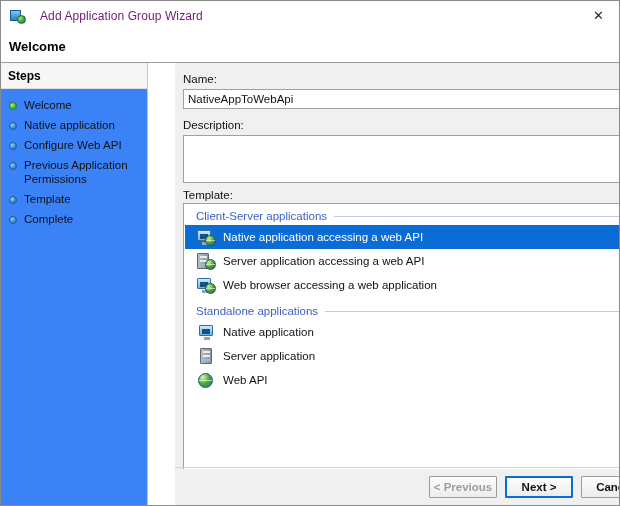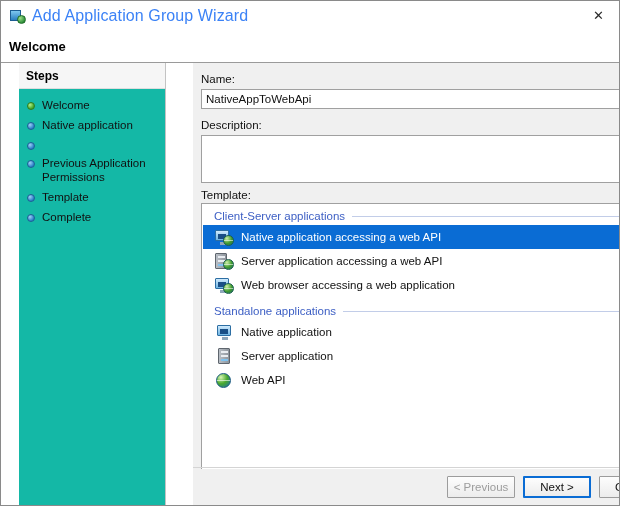--- a/index.html
+++ b/index.html
@@ -48,23 +48,23 @@
   .title-icon .gl {
     position: absolute;
     right: 0; bottom: 0;
     width: 9px; height: 9px;
     border-radius: 50%;
     background: radial-gradient(circle at 30% 30%, #9fe08a, #2f8f3a 70%);
     border: 1px solid #1e6b27;
     box-sizing: border-box;
   }
   .title-text {
-    margin-left: 6px;
-    font-size: 16px;
-    color: #3b82f6;
+    margin-left: 14px;
+    font-size: 12px;
+    color: #701a75;
     letter-spacing: 0.1px;
     white-space: nowrap;
   }
   .close-btn {
     position: absolute;
     right: 0; top: 0;
     width: 45px; height: 29px;
     display: flex;
     align-items: center;
     justify-content: center;
@@ -96,25 +96,24 @@
   .body-area {
     position: absolute;
     left: 0; top: 62px;
     width: 620px;
     height: 444px;
     display: flex;
   }
   .sidebar {
     width: 147px;
     height: 444px;
-    background: #14b8a6;
+    background: #3b82f6;
     border-right: 1px solid #c3c3c3;
     box-sizing: border-box;
     flex: 0 0 auto;
-    margin-left: 18px;
   }
   .steps-head {
     font-size: 12px;
     font-weight: bold;
     color: #000;
     padding: 6px 0 5px 7px;
     background: #f6f6f6;
     border-bottom: 1px solid #dedede;
   }
   .steps-list {
@@ -316,20 +315,21 @@
     position: absolute;
     background: linear-gradient(#fdfdfd, #ececec);
     border: 1px solid #9c9c9c;
     box-sizing: border-box;
     font-family: "Liberation Sans", sans-serif;
     font-size: 11.5px;
     color: #111;
     text-align: center;
     line-height: 20px;
     border-radius: 1px;
+    font-weight: bold;
   }
   .btn.disabled { color: #9d9d9d; }
   .btn.default {
     border: 2px solid #0a6cd4;
     line-height: 18px;
   }
 
   .footer-sep {
     position: absolute;
     left: 0; top: 404px;
@@ -371,20 +371,21 @@
         <div class="step">
           <span class="dot green"></span>
           <span class="label">Welcome</span>
         </div>
         <div class="step">
           <span class="dot blue"></span>
           <span class="label">Native application</span>
         </div>
         <div class="step">
           <span class="dot blue"></span>
+          <span class="label">Configure Web API</span>
         </div>
         <div class="step">
           <span class="dot blue"></span>
           <span class="label">Previous Application Permissions</span>
         </div>
         <div class="step">
           <span class="dot blue"></span>
           <span class="label">Template</span>
         </div>
         <div class="step">

